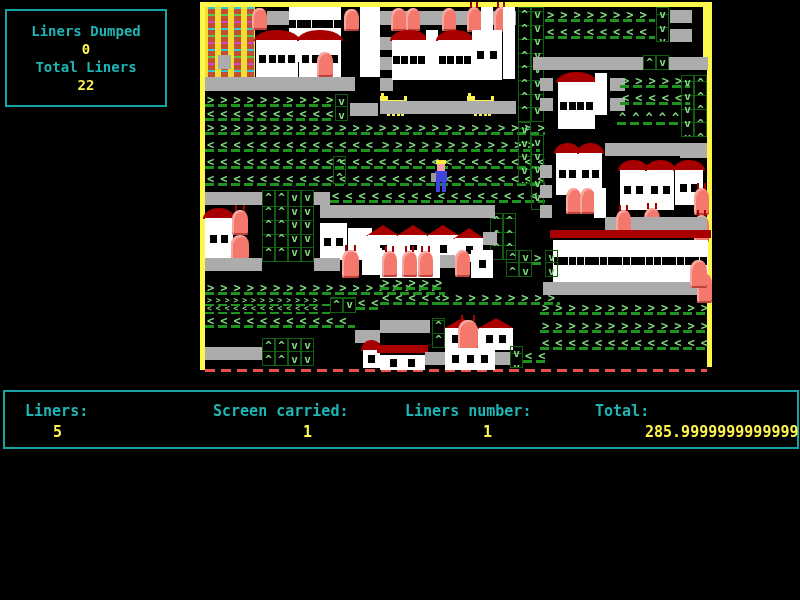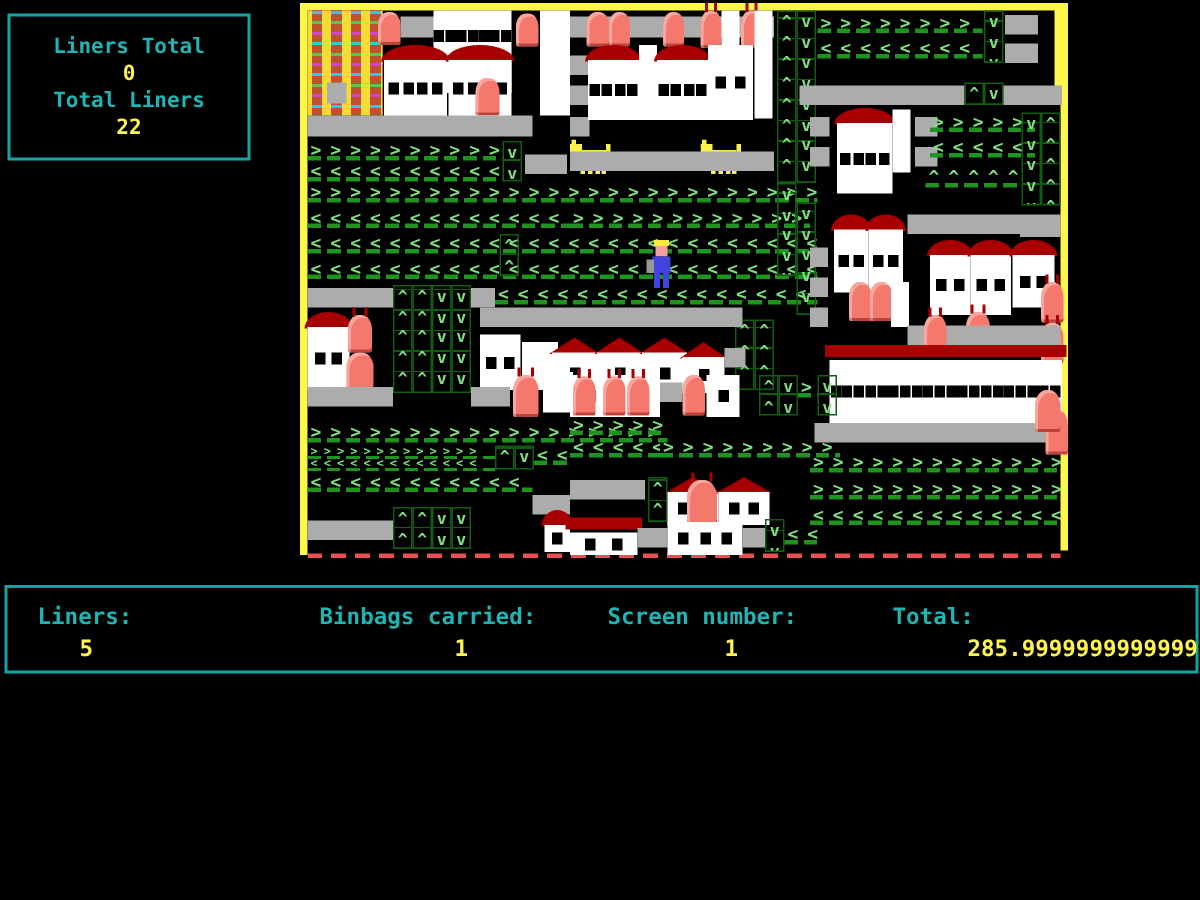--- a/index.html
+++ b/index.html
@@ -48,21 +48,21 @@
       repeating-linear-gradient(90deg,#f5dc35 0 3px,transparent 3px 10px,#f5dc35 10px 13px),
       repeating-linear-gradient(0deg,#c0502e 0 5px,#35c8dc 5px 7px,#c0502e 7px 12px,#d044c8 12px 14px,#c0502e 14px 19px,#57c850 19px 21px);}
   .pp{position:absolute;}
 </style>
 </head>
 <body>
 
 <div id="screen">
 
   <div id="infobox">
-    <div class="tlabel">Liners Total</div>
+    <div class="tlabel">Liners Dumped</div>
     <div class="tvalue">0</div>
     <div class="tlabel">Total Liners</div>
     <div class="tvalue">22</div>
   </div>
 
   <div id="playfield" style="left: 200px; top: 2px; width: 512px; height: 371px;">
       <div class="bord" style="left: 0px; top: 0px; width: 512px; height: 5px;"></div>
       <div class="bord" style="left: 0px; top: 0px; width: 5px; height: 368px;"></div>
       <div class="bord" style="left: 507px; top: 0px; width: 5px; height: 365px;"></div>
       <div class="bord" style="left: 503px; top: 0px; width: 9px; height: 63px;"></div>
@@ -566,21 +566,21 @@
       <div class="tile road" style="left: 295px; top: 350px; width: 15px; height: 13px;"></div>
       <div class="tile chev-v" style="left: 310px; top: 344px; width: 13px; height: 22px;">v
 v</div>
       <div class="tile chev-h" style="left: 323px; top: 348px; width: 25px;">&lt;&lt;</div>
       <div class="tile bin" style="left: 490px; top: 258px; width: 17px; height: 28px;"></div>
     </div>
 
   <div id="statusbar">
     <span class="slabel" style="left:20px;top:10px">Liners:</span>
     <span class="svalue" style="left:48px;top:31px">5</span>
-    <span class="slabel" style="left:208px;top:10px">Binbags carried:</span>
+    <span class="slabel" style="left:208px;top:10px">Screen carried:</span>
     <span class="svalue" style="left:298px;top:31px">1</span>
-    <span class="slabel" style="left:400px;top:10px">Screen number:</span>
+    <span class="slabel" style="left:400px;top:10px">Liners number:</span>
     <span class="svalue" style="left:478px;top:31px">1</span>
     <span class="slabel" style="left:590px;top:10px">Total:</span>
     <span class="svalue" style="left:640px;top:31px">285.9999999999999</span>
   </div>
 
 </div>
 
 </body></html>

